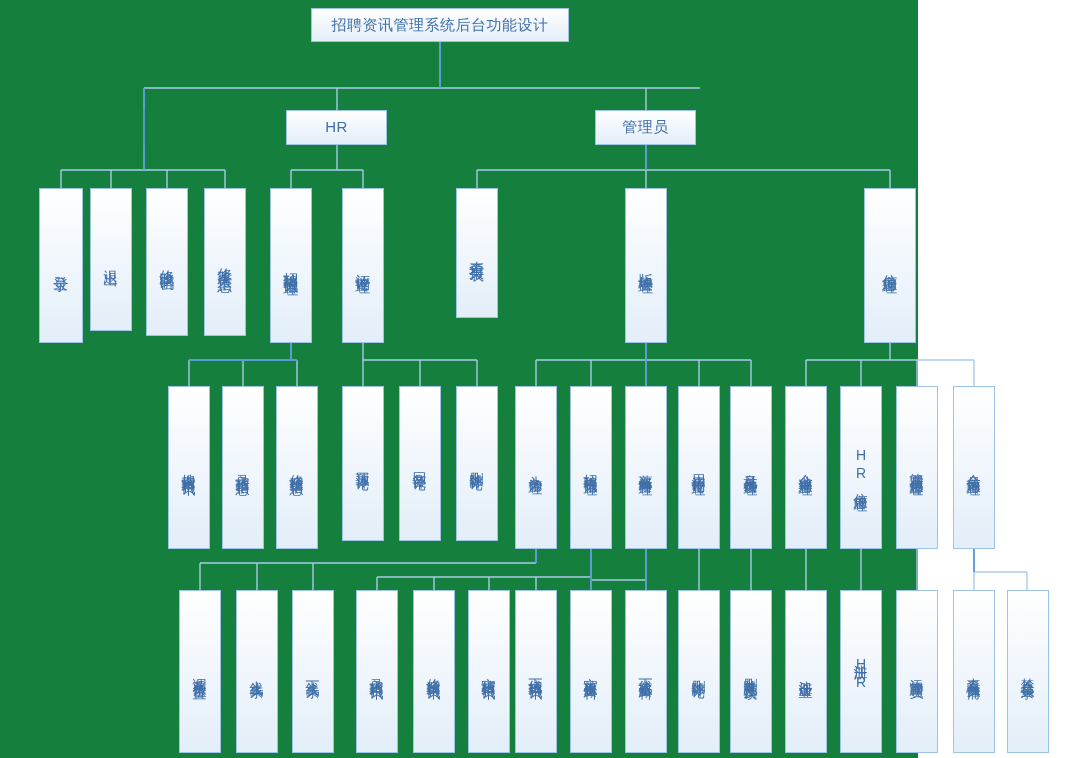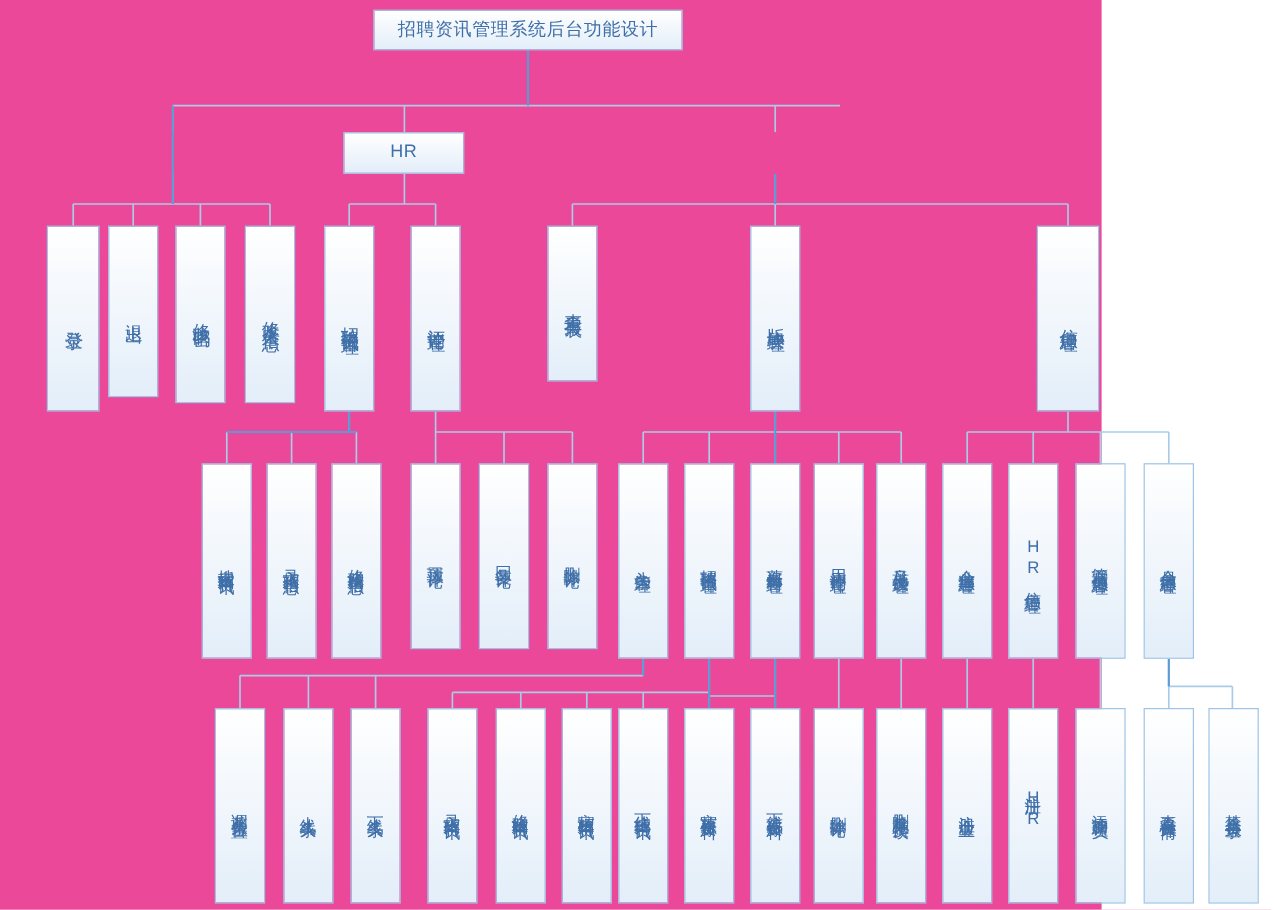--- a/index.html
+++ b/index.html
@@ -1,18 +1,18 @@
 <!DOCTYPE html>
 <html><head>
 <meta charset="utf-8">
 <style>
   html,body{margin:0;padding:0;background:#ffffff;}
   body{width:1067px;height:758px;overflow:hidden;
        font-family:"Liberation Sans","DejaVu Sans",sans-serif;}
-  #diagram{position:relative;width:918px;height:758px;background:#ec4899;}
+  #diagram{position:relative;width:918px;height:758px;background:#15803d;}
   #wires{position:absolute;left:0;top:0;width:1067px;height:758px;pointer-events:none;}
   .node{position:absolute;box-sizing:border-box;
         border:1px solid #9dc3e6;
         background:linear-gradient(180deg,#ffffff 0%,#f2f7fc 45%,#e3eef9 100%);
         color:#3f6fa8;
         display:flex;align-items:center;justify-content:center;
         text-align:center;line-height:1.08;letter-spacing:0.5px;}
   .node .lbl{display:block;}
   
   .h .lbl{writing-mode:horizontal-tb;font-size:15px;}
@@ -127,20 +127,23 @@
     </g>
   </svg>
 
   <div class="node h root" style="left:311px;top:8px;width:258px;height:34px;">
     <span class="lbl">招聘资讯管理系统后台功能设计</span>
   </div>
 
   <div class="node h" style="left:286px;top:110px;width:101px;height:35px;">
     <span class="lbl">HR</span>
   </div>
+  <div class="node h" style="left:595px;top:110px;width:101px;height:35px;">
+    <span class="lbl">管理员</span>
+  </div>
 
   <div class="node v" style="left:39px;top:188px;width:44px;height:155px;">
     <span class="lbl">登录</span>
   </div>
   <div class="node v" style="left:90px;top:188px;width:42px;height:143px;">
     <span class="lbl">退出</span>
   </div>
   <div class="node v" style="left:146px;top:188px;width:42px;height:148px;">
     <span class="lbl">修改密码</span>
   </div>

